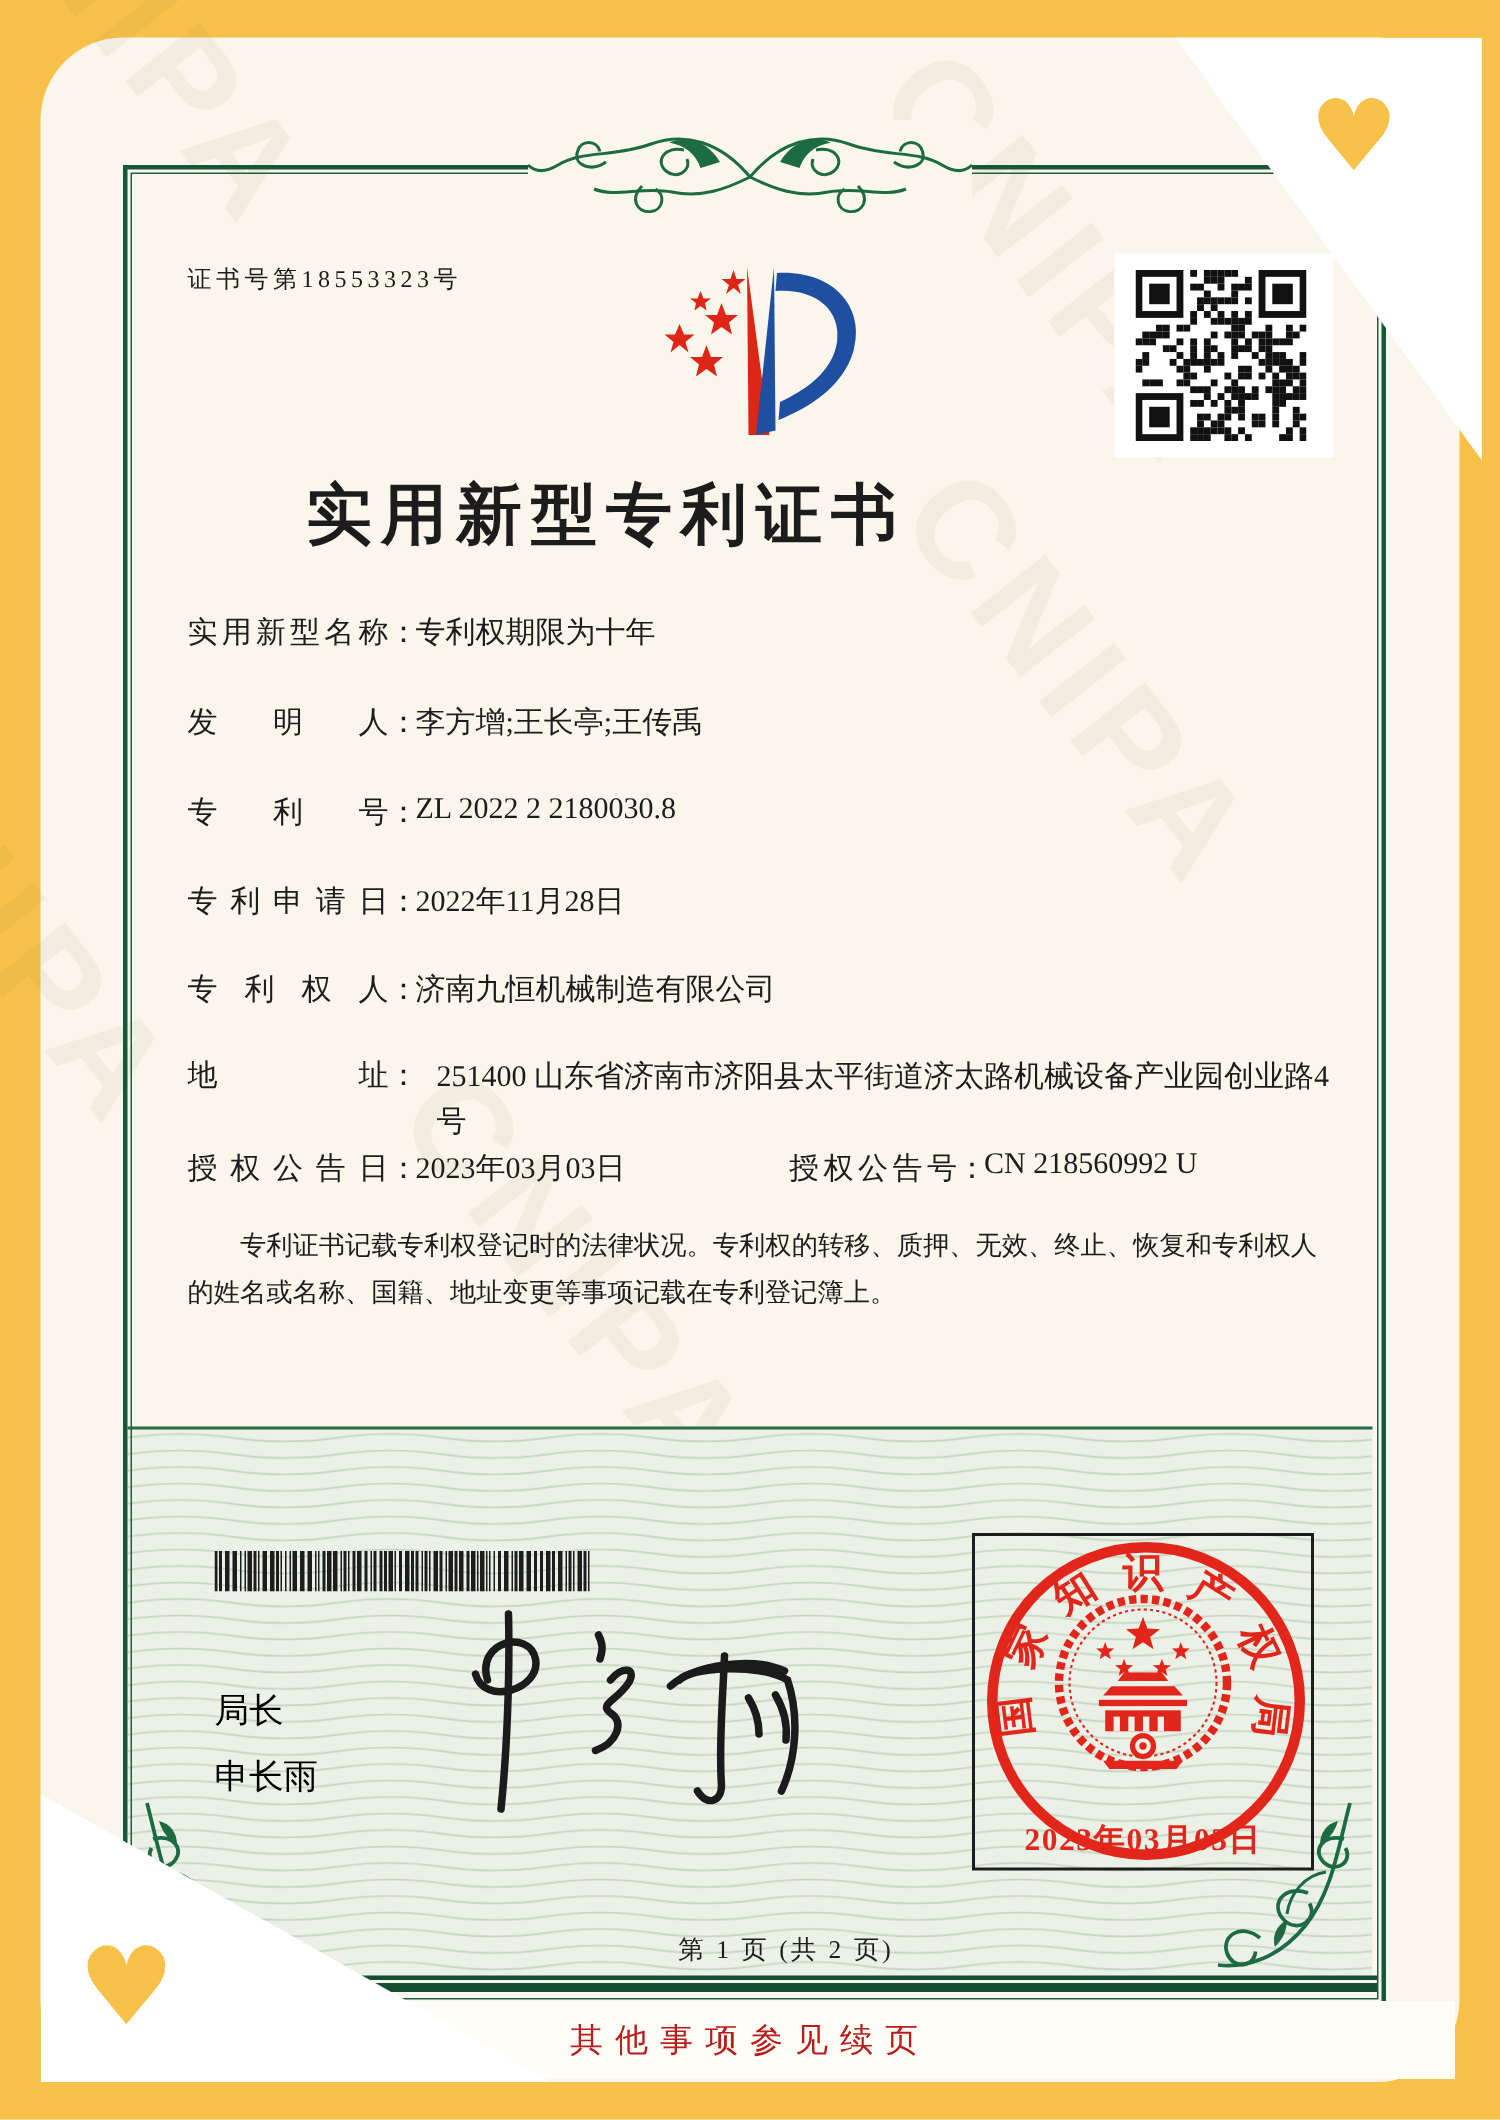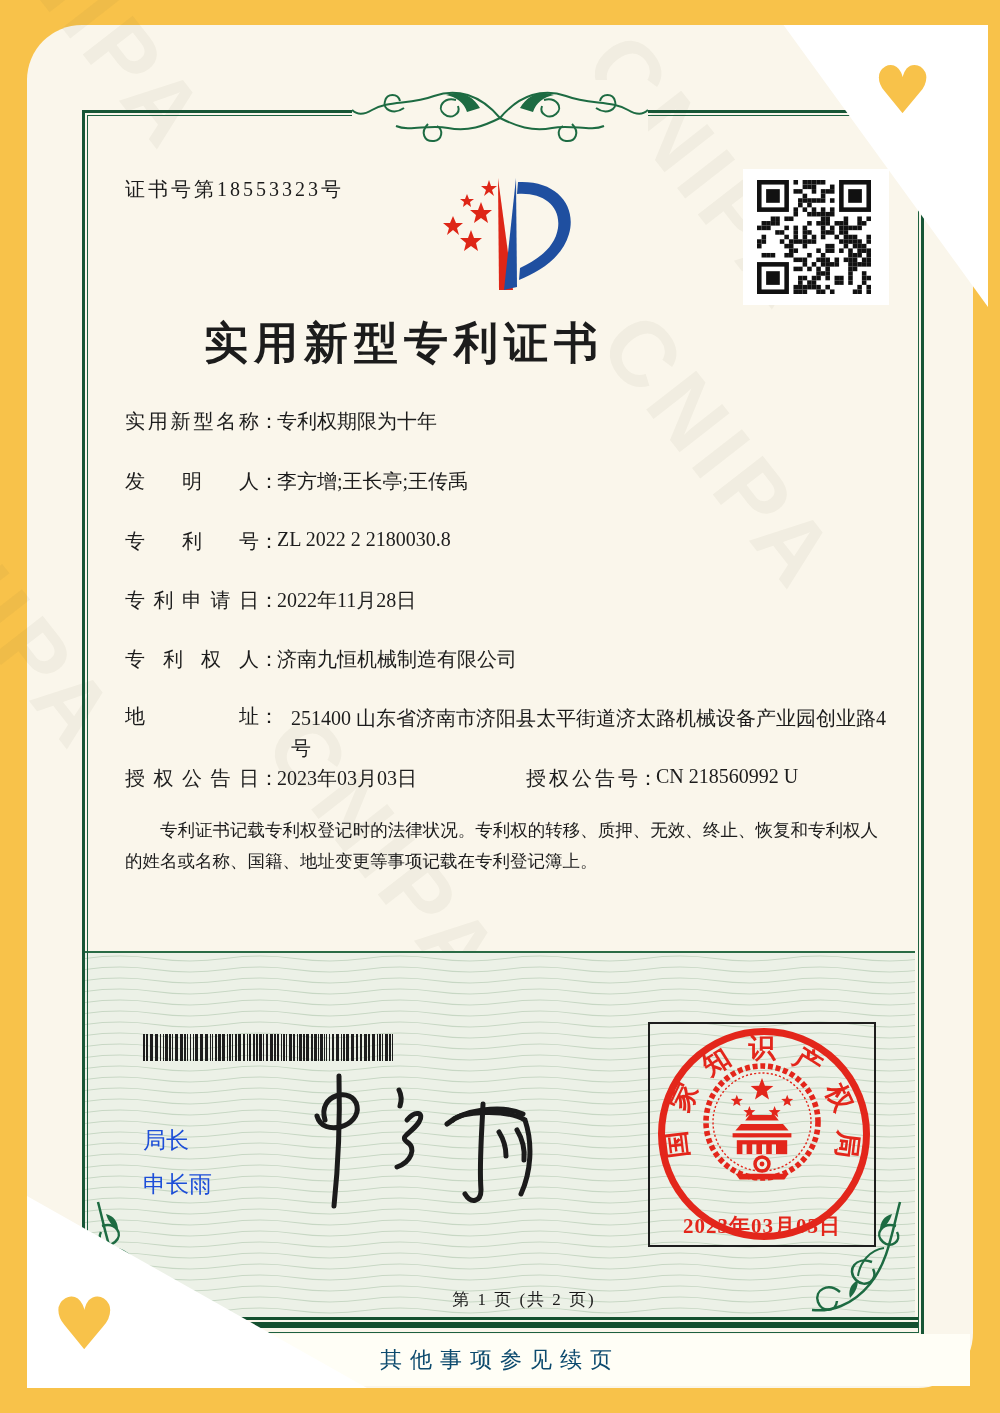--- a/index.html
+++ b/index.html
@@ -51,21 +51,21 @@
   }
   .heart{
     position:absolute;color:#F8C24A;font-family:"DejaVu Sans",sans-serif;
     line-height:1;
   }
   .footer-strip{
     position:absolute;left:30px;top:1334px;width:940px;height:52px;
     background:#FFFEF6;
   }
   
-  .cert-no{position:absolute;left:125px;top:176px;font-size:20px;letter-spacing:3px;}
+  .cert-no{position:absolute;left:125px;top:176px;font-size:16px;letter-spacing:3px;}
   .title{
     position:absolute;left:0;top:314px;width:808px;text-align:center;
     font-size:44px;font-weight:bold;letter-spacing:6px;
   }
   
   .frow{position:absolute;left:125px;font-size:20px;}
   .flabel{
     display:inline-block;width:134px;vertical-align:top;
     text-align:justify;text-align-last:justify;
   }
@@ -78,21 +78,21 @@
   }
   
   .paras{
     position:absolute;left:125px;top:815px;width:753px;
     font-size:17.5px;line-height:31px;text-align:justify;
   }
   .paras p{margin:0 0 3px 0;text-indent:2em;}
   
   #barcode{position:absolute;left:143px;top:1034px;width:255px;height:27px;}
   
-  .officer{position:absolute;left:143px;top:1118px;font-family:"Liberation Sans",sans-serif;font-size:23px;line-height:44px;color:#1d4ed8;}
+  .officer{position:absolute;left:143px;top:1118px;font-family:"Liberation Sans",sans-serif;font-size:23px;line-height:44px;color:#000000;}
   
   #signature{position:absolute;left:295px;top:1068px;width:250px;height:155px;}
   
   .seal-box{
     position:absolute;left:648px;top:1022px;width:224px;height:221px;
     border:2px solid #1d1d1d;
   }
   .seal-circle{
     position:absolute;left:8px;top:4px;width:198px;height:198px;
     border:7px solid #E3261B;border-radius:50%;
@@ -102,21 +102,21 @@
   .seal-date{
     position:absolute;left:0;top:188px;width:224px;text-align:center;
     color:#E3261B;font-size:21px;font-weight:bold;letter-spacing:1px;
   }
   .page-info{
     position:absolute;left:0;top:1288px;width:1000px;text-align:center;
     font-size:17px;letter-spacing:2px;padding-left:24px;
   }
   .footer-note{
     position:absolute;left:0;top:1345px;width:1000px;text-align:center;
-    font-size:22px;letter-spacing:8px;color:#0c4a6e;
+    font-size:22px;letter-spacing:8px;color:#b91c1c;
   }
   
   #logo{position:absolute;left:425px;top:172px;width:160px;height:132px;}
   .qr-bg{position:absolute;left:743px;top:169px;width:146px;height:136px;background:#fff;}
   #qr{position:absolute;left:757px;top:180px;width:114px;height:114px;}
   
   #flourish-top{position:absolute;left:352px;top:80px;width:296px;height:70px;}
   .corner-orn{position:absolute;width:110px;height:130px;}
 </style>
 </head>

